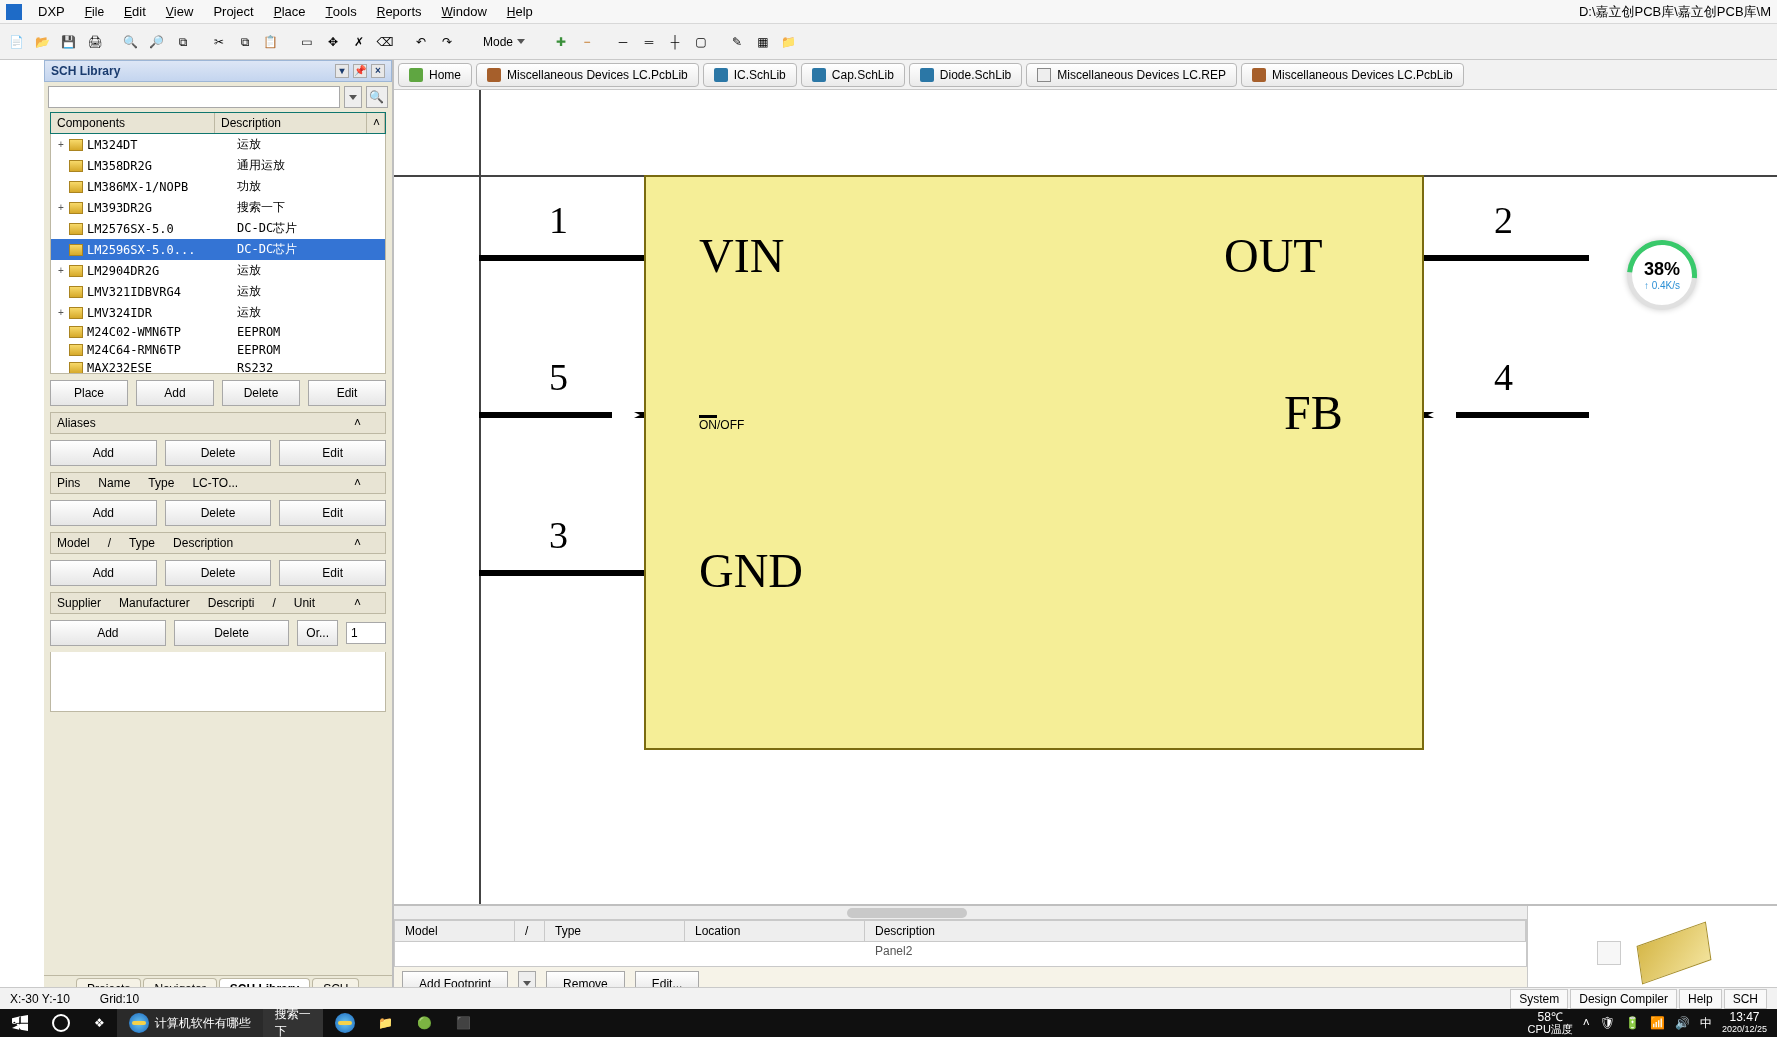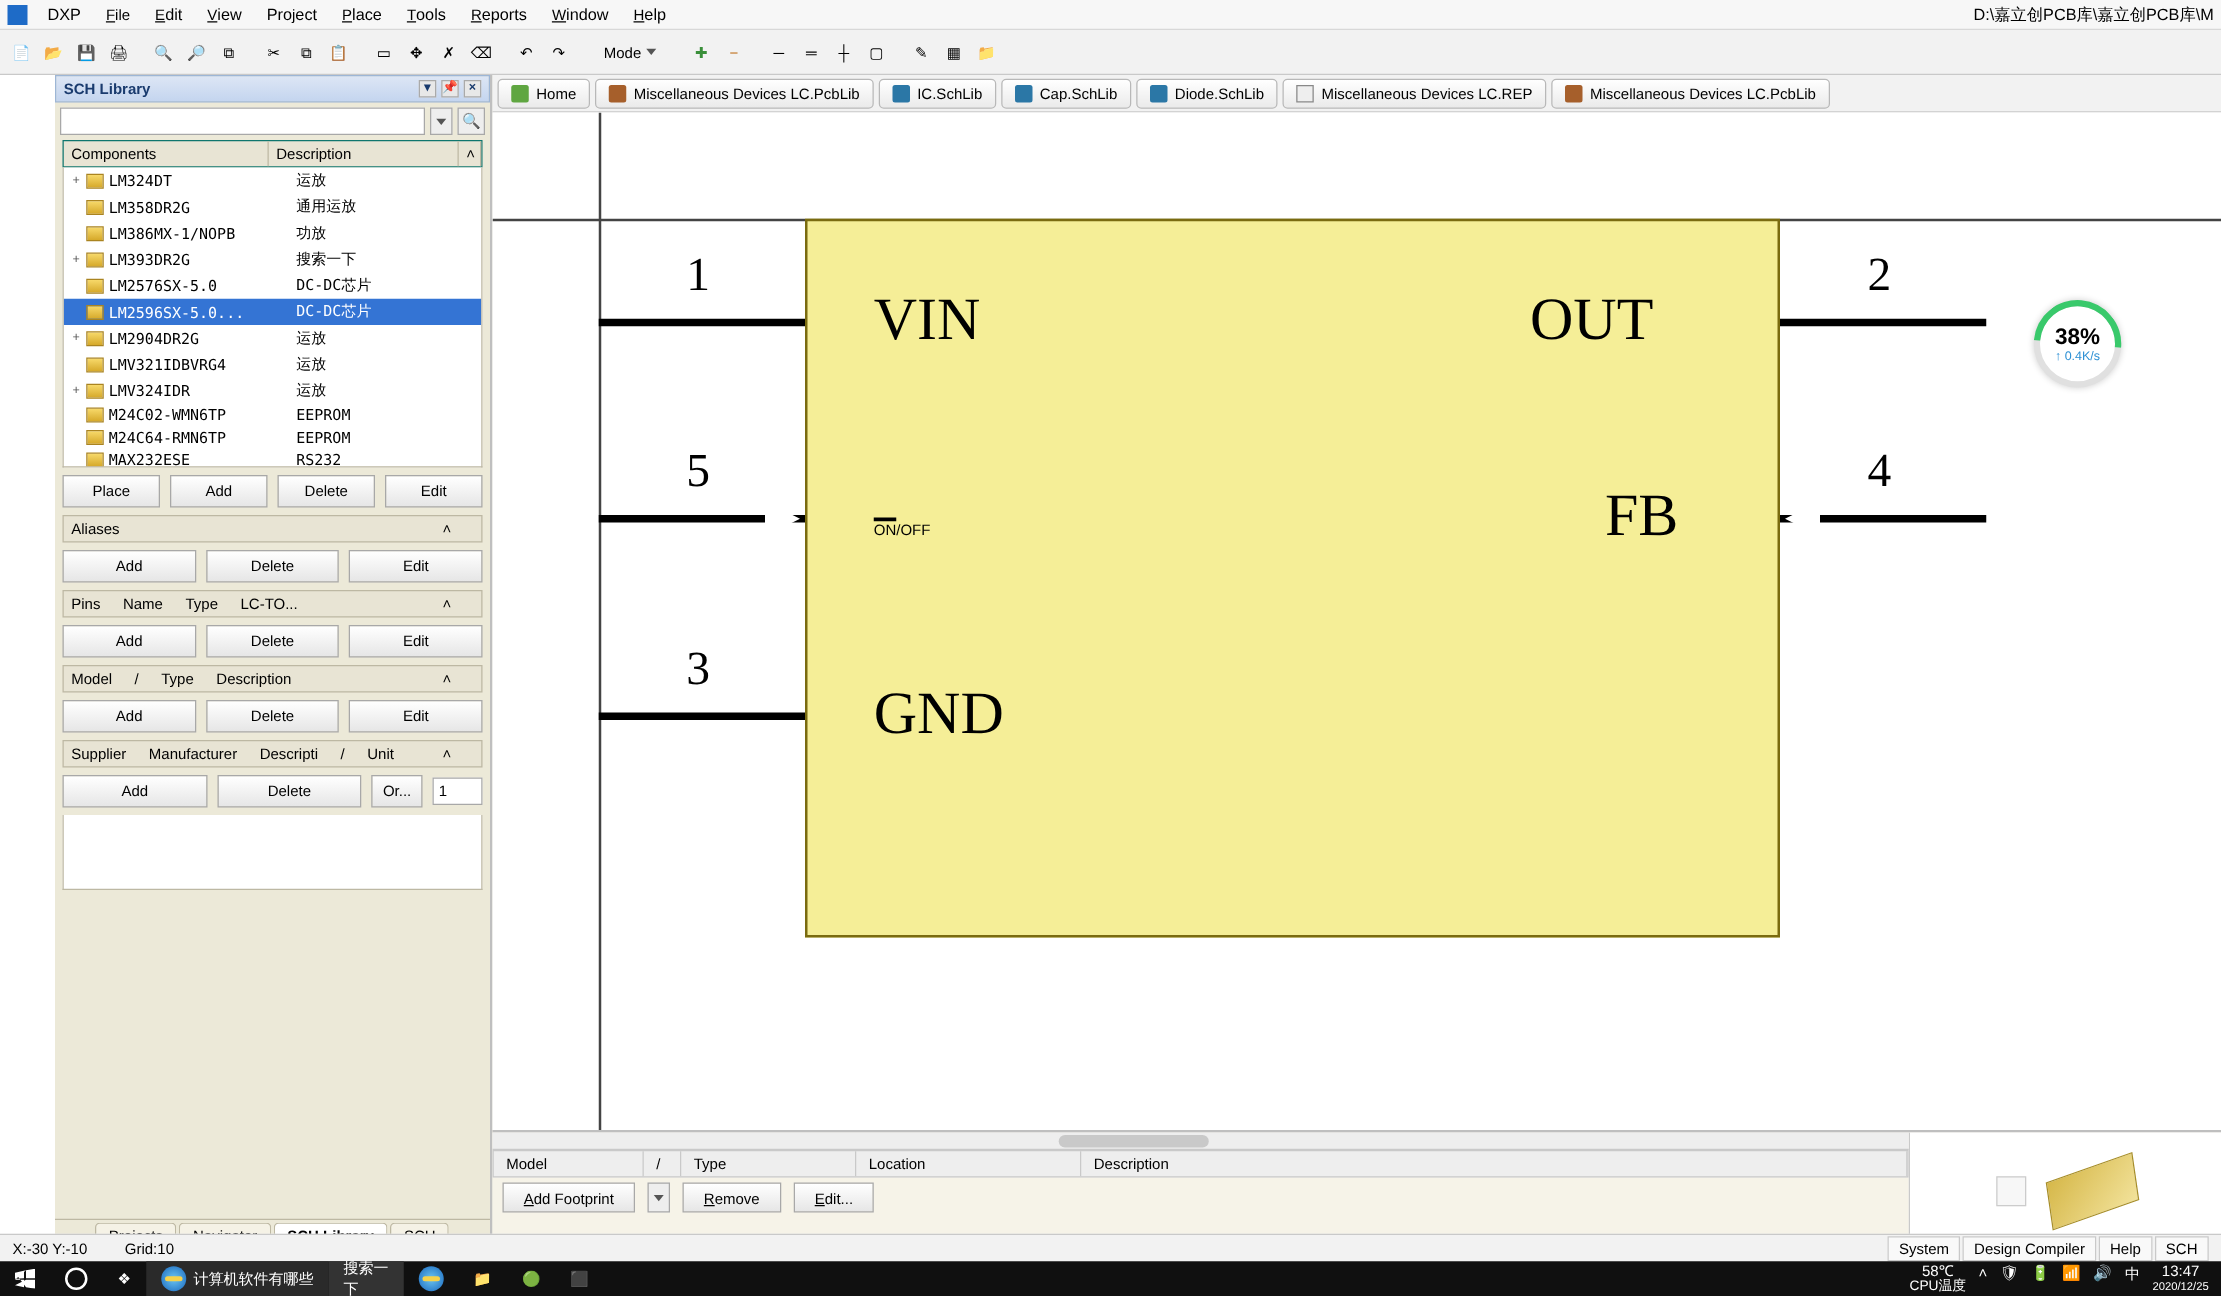--- a/index.html
+++ b/index.html
@@ -106,21 +106,21 @@
 
 
 .status { position:absolute; left:0; right:0; bottom:28px; height:22px; background:#f2f2f2; border-top:1px solid #c9c9c9; display:flex; align-items:center; padding:0 10px; font-size:12px; }
 .status .links { margin-left:auto; display:flex; gap:2px; }
 .status .links span { padding:2px 8px; border:1px solid #c9c9c9; background:#f9f9f9; }
 
 
 .taskbar { position:absolute; left:0; right:0; bottom:0; height:28px; background:#101010; display:flex; align-items:center; color:#fff; }
 .taskbar .tbitm { padding:0 12px; height:100%; display:flex; align-items:center; gap:6px; font-size:12px; }
 .taskbar .tbitm.search { background:#333; width:60px; justify-content:center; }
-.taskbar .tray { margin-left:auto; display:flex; align-items:flex-start; gap:10px; padding:0 10px; font-size:11px; }
+.taskbar .tray { margin-left:auto; display:flex; align-items:center; gap:10px; padding:0 10px; font-size:11px; }
 .taskbar .winlogo { width:16px; height:16px; background:#fff; clip-path:polygon(0 20%,45% 10%,45% 48%,0 50%,0 20%,55% 8%,100% 0,100% 48%,55% 48%,55% 8%,0 55%,45% 55%,45% 92%,0 82%,55% 55%,100% 55%,100% 100%,55% 92%); }
 .circle { width:18px; height:18px; border:2px solid #fff; border-radius:50%; }
 .ie { width:20px; height:20px; border-radius:50%; background:radial-gradient(#6cc5f0,#1766be); position:relative; }
 .ie::after { content:""; position:absolute; left:3px; right:3px; top:8px; height:4px; background:#f6d24a; border-radius:2px; }
 </style>
 </head>
 <body>
 
 <div class="menubar">
   <div class="app-logo"></div>
@@ -430,20 +430,23 @@
         <div class="bp-scroll">
             <div class="thumb"></div>
           </div>
         <div class="bp-grid-hdr">
           <div style="width:120px">Model</div>
           <div style="width:30px">/</div>
           <div style="width:140px">Type</div>
           <div style="width:180px">Location</div>
           <div style="flex:1">Description</div>
         </div>
+        <div class="bp-body">
+          <div style="margin-left:470px;">Panel2</div>
+        </div>
         <div class="bp-btns">
           <div class="btn"><u>A</u><span>dd Footprint</span></div>
           <div class="drop">
               <span class="tri-down"></span>
             </div>
           <div class="btn"><u>R</u>emove</div>
           <div class="btn"><u>E</u>dit...</div>
         </div>
       </div>
       <div class="bp-right">

